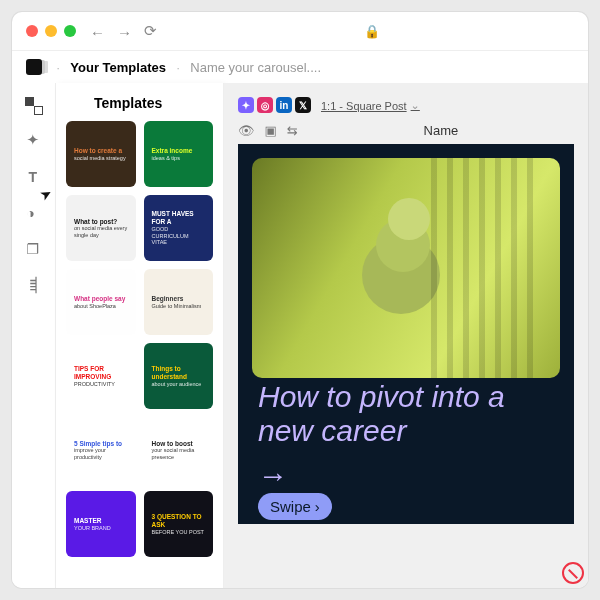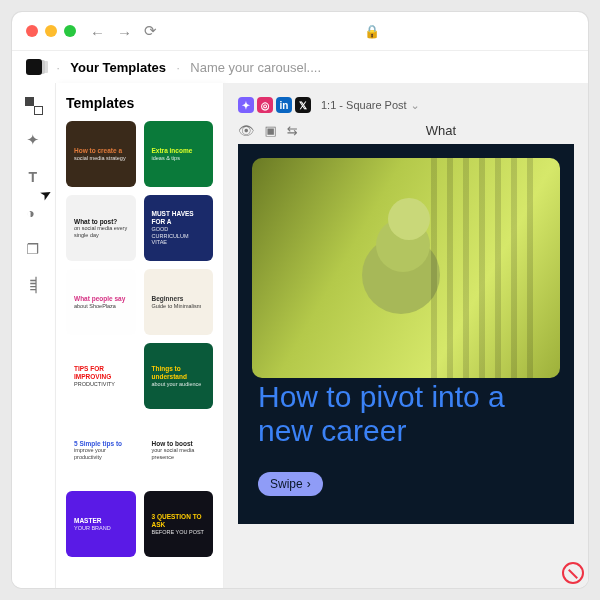--- a/index.html
+++ b/index.html
@@ -29,46 +29,46 @@
 .ic.sparkle::before { content:"✦"; position:absolute; font-size:15px; left:2px; top:-2px; }
 .ic.text::before { content:"T"; position:absolute; font-size:14px; font-weight:600; left:4px; top:0; }
 .ic.shapes::before { content:"◑"; position:absolute; font-size:14px; left:2px; top:0; }
 .ic.layers::before { content:"❐"; position:absolute; font-size:14px; left:2px; top:0; }
 .ic.struct::before { content:"ᚄ"; position:absolute; font-size:14px; left:4px; top:0; transform:rotate(90deg); }
 .ic.struct { }
 .cursor-ptr { position:absolute; left:40px; top:186px; font-size:14px; color:#111; pointer-events:none; z-index:50; }
 .cursor-ptr::before { content:"➤"; transform: rotate(-30deg); display:inline-block; }
 
 .panel { width: 168px; background: #fff; border-right: 1px solid #eee; display:flex; flex-direction:column; padding: 12px 10px; box-shadow: 2px 0 6px rgba(0,0,0,0.04); }
-.panel h3 { font-size: 14px; font-weight: 600; margin-bottom: 10px; }
+.panel h3 { font-size: 14px; font-weight: 600; margin-bottom: 10px; margin-left: 28px; }
 .tgrid { display: grid; grid-template-columns: 1fr 1fr; gap: 8px; overflow-y:auto; }
 .tpl { border-radius: 6px; height: 66px; font-size: 6.5px; padding: 8px; color:#fff; display:flex; flex-direction:column; justify-content:center; line-height:1.2; overflow:hidden; cursor:pointer; }
 .tpl .tt { font-weight:700; }
 .tpl .ts { opacity:.85; font-size:5.5px; }
 
 .stage { flex: 1; background: #f0f0f0; position: relative; padding: 14px; display:flex; flex-direction:column; }
 .stage-top { display:flex; align-items:center; gap:6px; font-size:12px; color:#444; margin-bottom:6px; }
 .soc { display:flex; gap:3px; }
 .soc span { width:16px; height:16px; border-radius:4px; display:flex; align-items:center; justify-content:center; font-size:10px; color:#fff; font-weight:700; }
 .soc .ig{background:#e1306c;} .soc .li{background:#0a66c2;} .soc .x{background:#111;} .soc .sp{background:#7b61ff;}
-.ratio-sel { display:flex; align-items:flex-start; gap:4px; font-size:11px; color:#555; margin-left:4px; cursor:pointer; }
+.ratio-sel { display:flex; align-items:flex-end; gap:4px; font-size:11px; color:#555; margin-left:4px; cursor:pointer;text-decoration:underline; }
 .ratio-sel::after { content:"⌄"; color:#999; }
 
 .canvas-tools { display:flex; align-items:center; gap:10px; font-size:13px; color:#777; padding: 4px 0 6px 0; }
 .canvas-tools .ic2 { cursor:pointer; }
 .canvas-tools .label { flex:1; text-align:center; color:#333; font-size:13px; }
 
 .canvas { background:#0a1828; border-radius:0; height:380px; position:relative; overflow:hidden; }
 .canvas .img { position:absolute; top:14px; left:14px; right:14px; height:58%; border-radius:10px; background: linear-gradient(120deg, #6a7a24 0%, #b4c94a 35%, #d6e86a 70%, #9db03a 100%); overflow:hidden; }
 
 .img::before { content:""; position:absolute; left:44%; top:18%; width:42px; height:42px; background:#c9d879; border-radius:50%; box-shadow: -6px 26px 0 6px #b3c560, -8px 56px 0 18px #a7b858; filter: blur(.2px); }
 .img::after { content:""; position:absolute; right:6%; top:0; bottom:0; width:36%; background: repeating-linear-gradient(90deg, rgba(0,0,0,0.14) 0 6px, rgba(255,255,255,0) 6px 16px); }
-.canvas .headline { position:absolute; left:20px; right:20px; top:62%; color:#3b82f6; font-size:30px; line-height:1.15; font-weight:400; display:flex; flex-wrap:wrap; align-items:flex-end; gap:6px; }
+.canvas .headline { position:absolute; left:20px; right:20px; top:62%; color:#c4b5fd; font-size:30px; line-height:1.15; font-weight:400; display:flex; flex-wrap:wrap; align-items:flex-end; gap:6px;font-style:italic; }
 .headline .arrow { font-size:30px; }
-.swipe { position:absolute; left:20px; bottom:28px; background:#8f9cf7; color:#0a1828; font-size:12px; padding:5px 12px; border-radius:14px; display:flex; align-items:center; gap:4px; }
+.swipe { position:absolute; left:20px; bottom:4px; background:#8f9cf7; color:#0a1828; font-size:15px; padding:5px 12px; border-radius:14px; display:flex; align-items:center; gap:4px; }
 .swipe::after { content:"›"; }
 
 .forbid { position:absolute; right:4px; bottom:4px; width:22px; height:22px; border:2px solid #e34; border-radius:50%; }
 .forbid::after { content:""; position:absolute; left:3px; right:3px; top:50%; height:2px; background:#e34; transform:rotate(45deg); }
 </style>
 </head>
 <body>
 
 <div class="window">
   <div class="titlebar">
@@ -169,21 +169,21 @@
           <span class="x">𝕏</span>
         </div>
         <div class="ratio-sel">
           <span>1:1 - Square Post</span>
         </div>
       </div>
       <div class="canvas-tools">
         <span class="ic2">👁</span>
         <span class="ic2">▣</span>
         <span class="ic2">⇆</span>
-        <span class="label">What</span>
+        <span class="label">Name</span>
       </div>
       <div class="canvas">
         <div class="img"></div>
         <div class="headline">
           <span>How to pivot into a new career</span>
           <span class="arrow">→</span>
         </div>
         <div class="swipe">
           <span>Swipe</span>
         </div>

